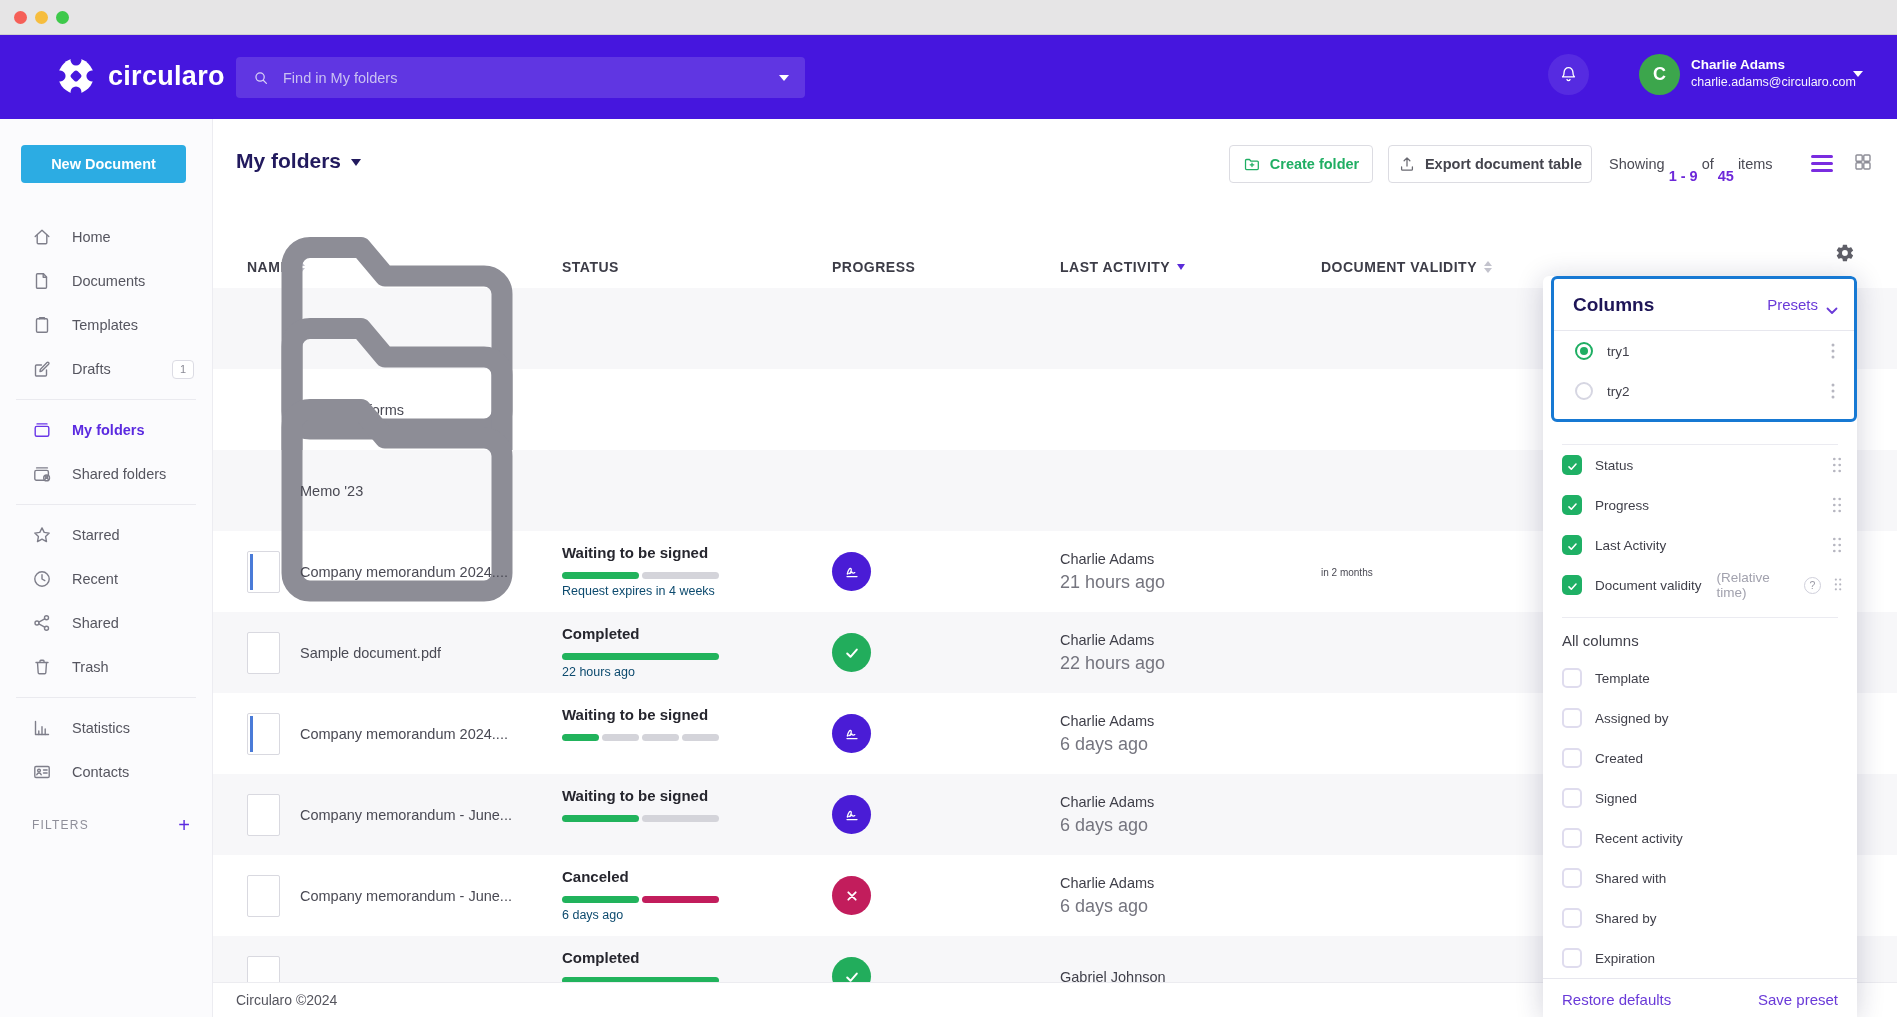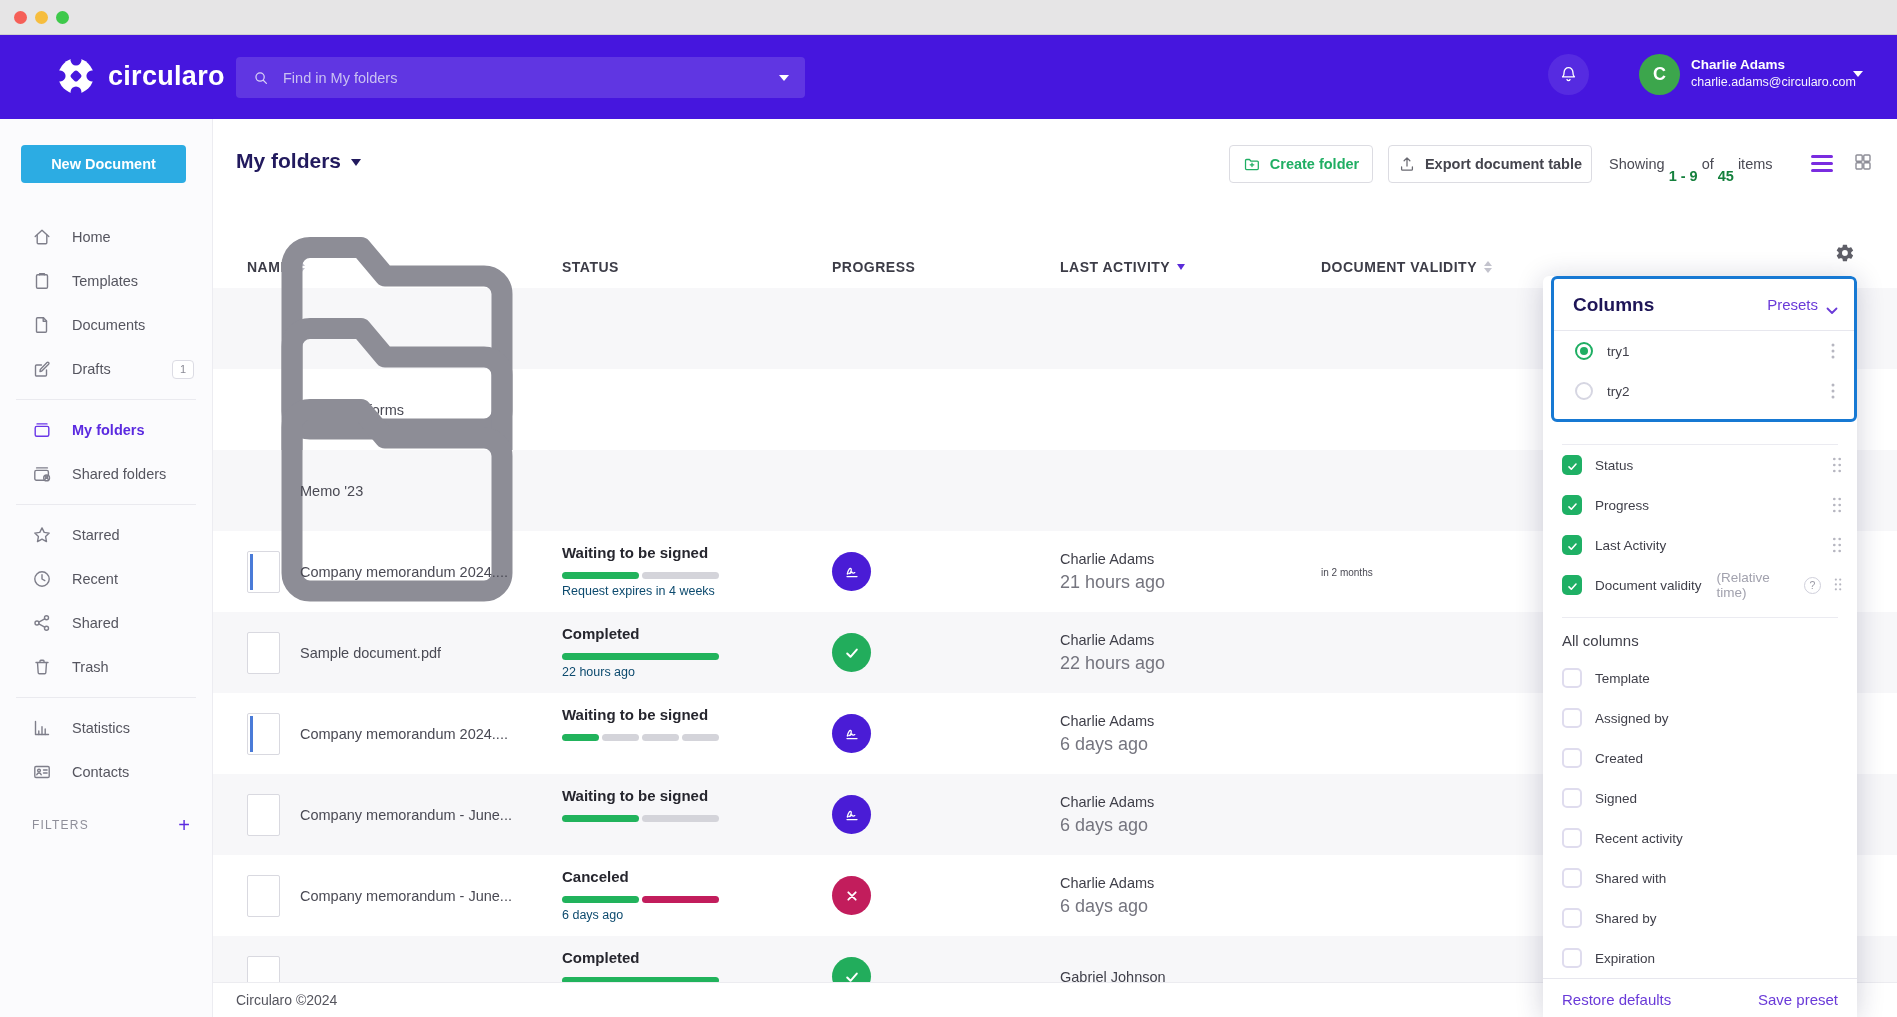--- a/index.html
+++ b/index.html
@@ -54,21 +54,21 @@
   .title-caret{width:0;height:0;border:5px solid transparent;border-top:7px solid #221a5e;margin-top:7px;cursor:pointer;}
   .btn{position:absolute;top:26px;height:38px;border:1px solid #dcdce2;border-radius:4px;background:#fff;
     display:flex;align-items:center;justify-content:center;gap:9px;font-size:14.5px;font-family:inherit;
     box-sizing:border-box;cursor:pointer;}
   .btn .ic{width:18px;height:18px;}
   .btn-create{left:1016px;width:144px;color:#1fae63;font-weight:700;}
   .btn-export{left:1175px;width:204px;color:#45454e;font-weight:700;}
   .btn-export .ic{color:#6a6a72;}
   .showing{position:absolute;left:1396px;top:26px;height:38px;display:flex;align-items:center;gap:4px;
     font-size:14.5px;color:#4a4a54;}
-  .showing b{color:#15803d;margin-top:24px;}
+  .showing b{color:#6d28d9;margin-top:24px;}
   .view-list{position:absolute;left:1598px;top:36px;width:22px;display:flex;flex-direction:column;gap:4px;cursor:pointer;}
   .view-list i{display:block;height:3px;border-radius:2px;background:#7a2ce0;}
   .view-grid{position:absolute;left:1640px;top:33px;width:20px;height:20px;color:#8d8d97;cursor:pointer;}
   
   .thead{position:absolute;top:121px;left:0;right:0;height:26px;}
   .th{position:absolute;top:14px;height:26px;display:flex;align-items:center;gap:7px;font-size:14px;
     font-weight:700;letter-spacing:.5px;color:#3c3c47;cursor:pointer;}
   .sort-both{display:flex;flex-direction:column;gap:2px;}
   .sort-both i{width:0;height:0;border:4px solid transparent;}
   .sort-both .up{border-bottom:5px solid #c3c3cd;border-top:none;}
@@ -198,31 +198,31 @@
     <div class="nav" id="nav">
         <div class="nav-item">
           <span class="ic"><svg viewBox="0 0 20 20">
               <path d="M3.2 9.6 10 3.3l6.8 6.3"></path>
               <path d="M5.2 8.4v7.4a1 1 0 0 0 1 1h7.6a1 1 0 0 0 1-1V8.4"></path>
             </svg></span>
           <span>Home</span>
         </div>
         <div class="nav-item">
           <span class="ic"><svg viewBox="0 0 20 20">
+              <path d="M5.5 2.8h6l3 3.2v10.2a1 1 0 0 1-1 1h-8a1 1 0 0 1-1-1V3.8a1 1 0 0 1 1-1z"></path>
+              <path d="M11.2 2.8v3.4h3.3"></path>
+            </svg></span>
+          <span>Documents</span>
+        </div>
+        <div class="nav-item">
+          <span class="ic"><svg viewBox="0 0 20 20">
               <rect x="4.5" y="3.8" width="11" height="13.4" rx="1.2"></rect>
               <path d="M7.6 3.8V2.6h4.8v1.2"></path>
             </svg></span>
           <span>Templates</span>
-        </div>
-        <div class="nav-item">
-          <span class="ic"><svg viewBox="0 0 20 20">
-              <path d="M5.5 2.8h6l3 3.2v10.2a1 1 0 0 1-1 1h-8a1 1 0 0 1-1-1V3.8a1 1 0 0 1 1-1z"></path>
-              <path d="M11.2 2.8v3.4h3.3"></path>
-            </svg></span>
-          <span>Documents</span>
         </div>
         <div class="nav-item">
           <span class="ic"><svg viewBox="0 0 20 20">
               <path d="M14.5 11v5a1 1 0 0 1-1 1H4.5a1 1 0 0 1-1-1V7a1 1 0 0 1 1-1h5"></path>
               <path d="M8 12.5l1.8-.5 6.8-6.8a1.1 1.1 0 0 0-1.6-1.6L8.3 10.4 8 12.5z"></path>
             </svg></span>
           <span>Drafts</span>
           <span class="badge">1</span>
         </div>
         <div class="nav-div"></div>

